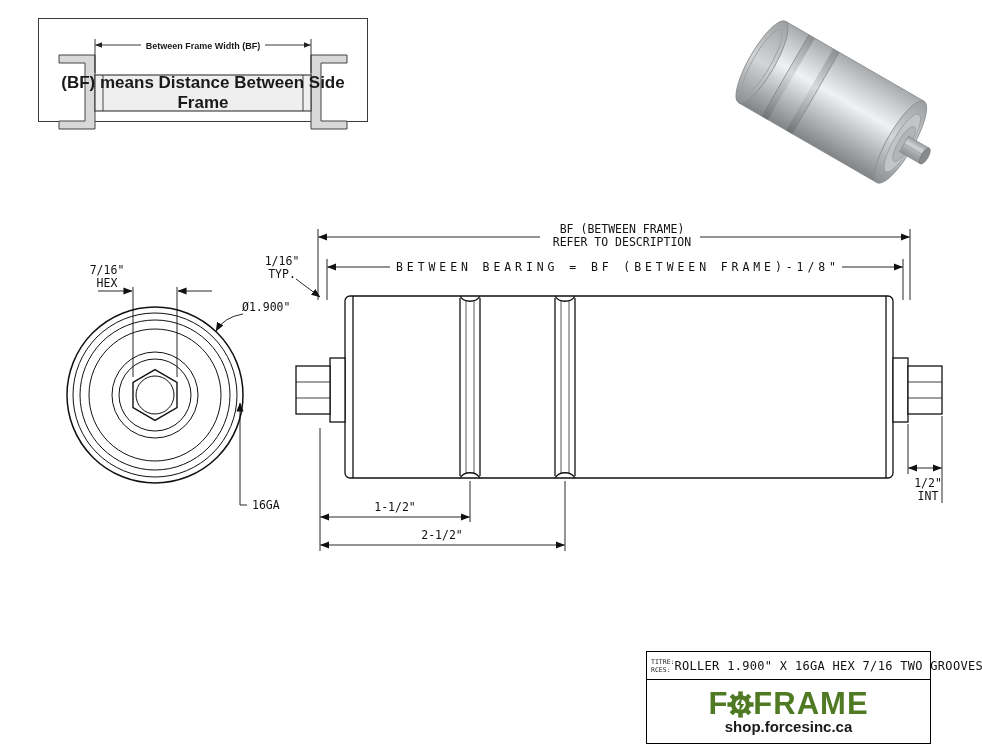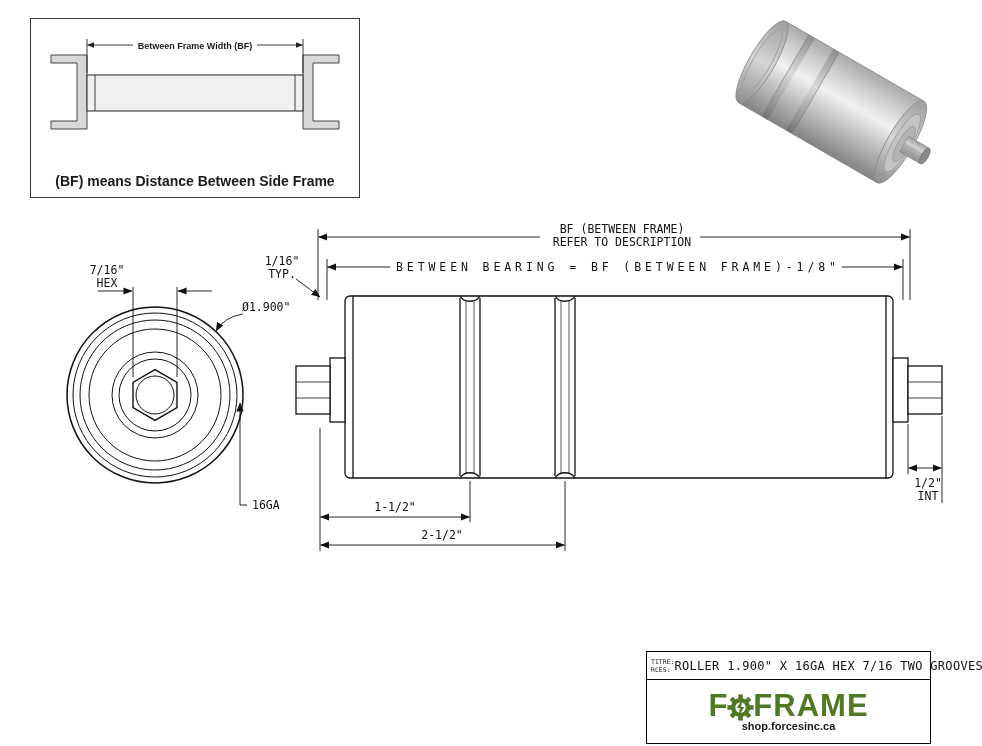--- a/index.html
+++ b/index.html
@@ -3,26 +3,26 @@
 <meta charset="utf-8">
 <style>
   html,body { margin:0; padding:0; background:#ffffff; }
   .page {
     position:relative; width:982px; height:746px; background:#fff;
     font-family:"Liberation Sans", sans-serif; overflow:hidden;
   }
   .main-svg { position:absolute; left:0; top:0; }
   
   .inset {
-    position:absolute; left:30px; top:18px; width:330px; height:180px;
+    position:absolute; left:38px; top:18px; width:330px; height:104px;
     border:1px solid #3a3a3a; box-sizing:border-box; background:#fff;
   }
   .inset-caption {
     position:absolute; left:0; right:0; bottom:8px; text-align:center;
-    font-size:14px; font-weight:bold; color:#1a1a1a;
+    font-size:17px; font-weight:bold; color:#1a1a1a;
   }
   
   .render3d { position:absolute; left:700px; top:0; }
   
   .titleblock {
     position:absolute; left:646px; top:651px; width:285px; height:93px;
     border:1px solid #000; box-sizing:border-box; background:#fff;
     display:flex; flex-direction:column;
   }
   .tb-top {
@@ -39,21 +39,21 @@
     color:#111; white-space:nowrap;
   }
   .tb-bottom {
     flex:1; display:flex; flex-direction:column; align-items:center; justify-content:center;
   }
   .logo {
     font-size:31px; font-weight:bold; letter-spacing:1px;
     display:flex; align-items:center; line-height:30px;
   }
   .logo .gear-svg { margin:0 -1px; position:relative; top:1px; }
-  .website { font-size:11px; font-weight:bold; color:#1a1a1a; margin-top:-1px; }
+  .website { font-size:15px; font-weight:bold; color:#1a1a1a; margin-top:-1px; }
 </style>
 </head>
 <body>
 
 <div class="page">
 
   <svg class="main-svg" width="982" height="746" viewBox="0 0 982 746">
     <defs>
       <marker id="arr" viewBox="0 0 10 8" refX="9.5" refY="4" markerWidth="10" markerHeight="8" orient="auto">
         <path d="M0,0 L10,4 L0,8 z" fill="#111"></path>

